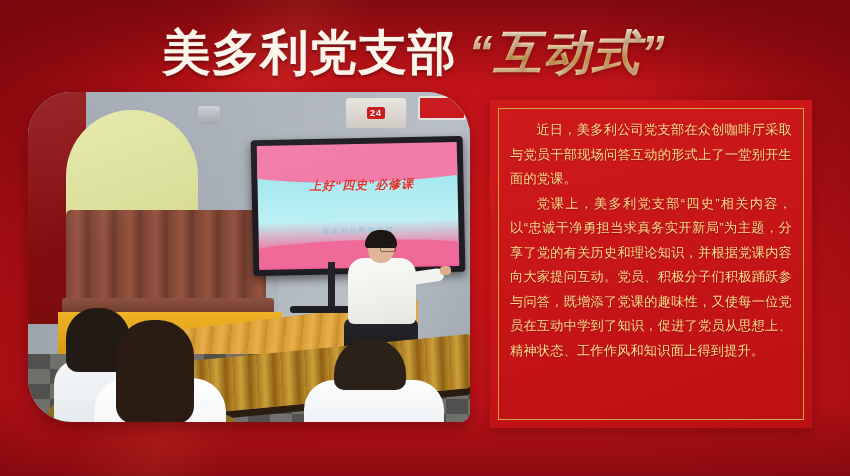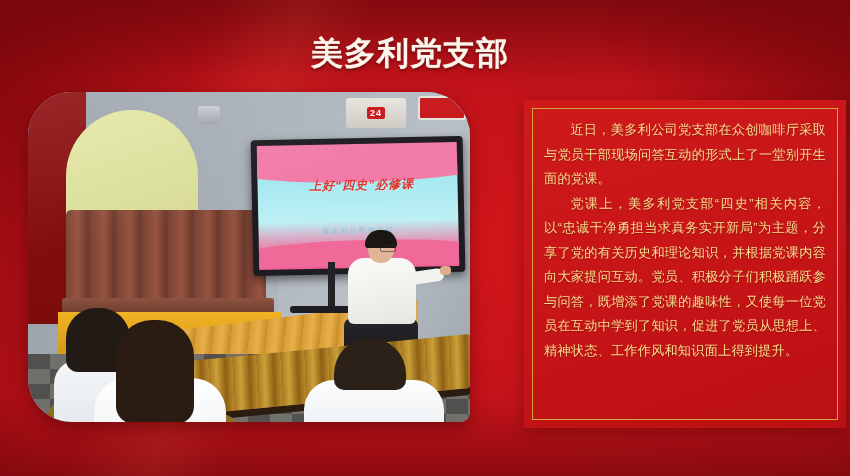--- a/index.html
+++ b/index.html
@@ -29,21 +29,21 @@
     transform:rotate(8deg);pointer-events:none;
   }
 
   
   .title-bar{
     position:absolute;left:0;top:22px;width:850px;height:62px;
     display:flex;align-items:center;justify-content:center;
     white-space:nowrap;z-index:5;
   }
   .title{
-    font-size:32px;font-weight:bold;letter-spacing:1px;line-height:1;
+    font-size:48px;font-weight:bold;letter-spacing:1px;line-height:1;
     display:flex;align-items:center;
   }
   .t-white{
     color:#fdf4ec;
     text-shadow:0 2px 3px rgba(60,0,0,.55), 0 0 1px rgba(255,230,200,.9);
   }
   .t-gold{
     background:linear-gradient(180deg,#fff6e0 0%,#f6e3b4 35%,#e3b968 62%,#f7e9c6 100%);
     -webkit-background-clip:text;background-clip:text;color:transparent;
     font-style:italic;
@@ -224,21 +224,21 @@
 
   
   .ph-gloss{
     position:absolute;inset:0;
     background:linear-gradient(165deg,rgba(255,255,255,.10) 0%,rgba(255,255,255,0) 38%);
     pointer-events:none;
   }
 
   
   .panel{
-    position:absolute;left:524px;top:100px;width:322px;height:328px;
+    position:absolute;left:490px;top:100px;width:322px;height:328px;
     background:linear-gradient(160deg,#cf1a1b 0%,#c81518 45%,#bb1013 100%);
     box-shadow:0 4px 14px rgba(60,0,0,.35);
     z-index:5;
   }
   .panel-border{
     position:absolute;left:8px;top:8px;right:8px;bottom:8px;
     border:1.5px solid #d6a23c;
     pointer-events:none;
   }
   .panel-body{
@@ -254,20 +254,21 @@
 </style>
 </head>
 <body>
 
 <div class="poster">
 
   <div class="title-bar">
     <div class="title">
       <span class="t-white">美多利党支部</span>
       <span class="t-sp"></span>
+      <span class="t-gold">“互动式”</span>
       <span class="t-sp"></span>
       <span class="t-sp"></span>
     </div>
   </div>
 
   <div class="photo">
     <div class="ph-layer wall"></div>
     <div class="rwall"></div>
     <div class="arch-red"></div>
     <div class="arch-inner"></div>

